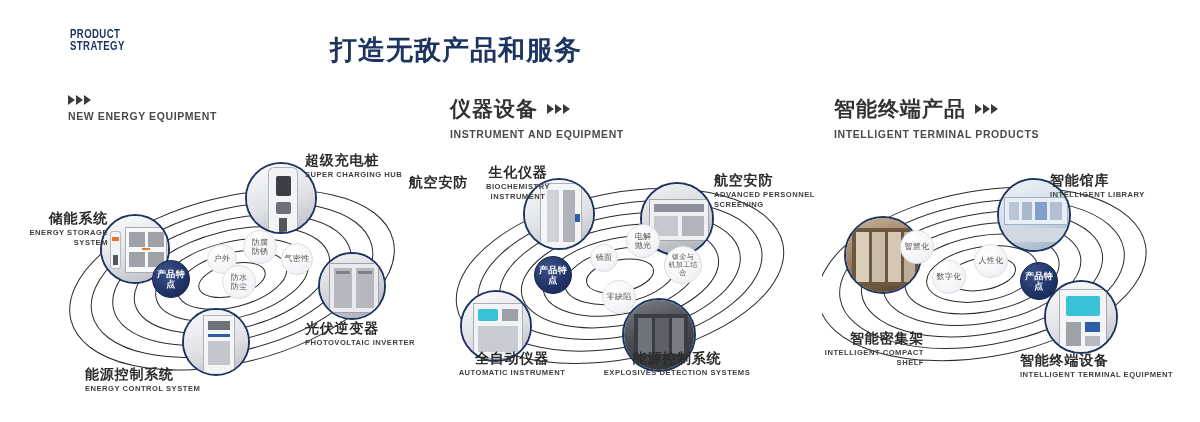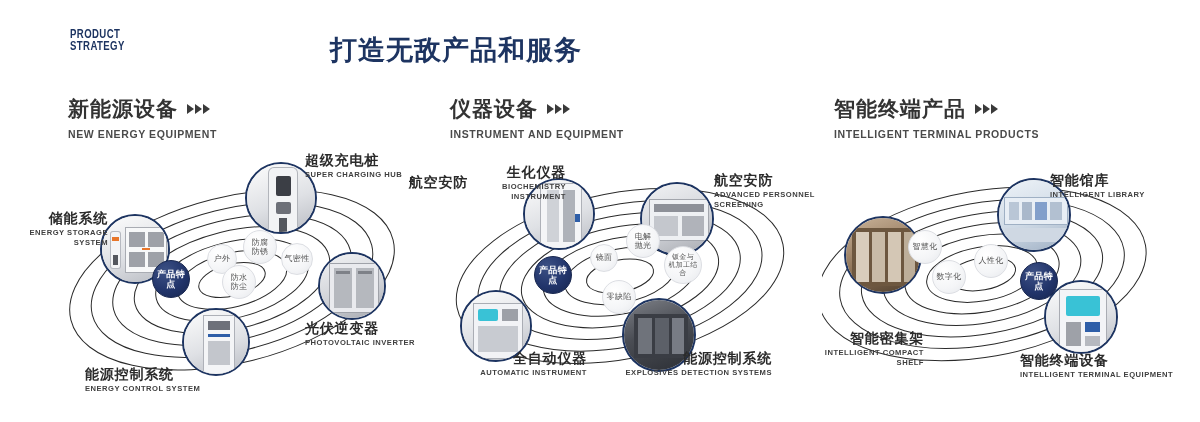--- a/index.html
+++ b/index.html
@@ -66,21 +66,21 @@
   .bub.main{
     background:radial-gradient(circle at 35% 28%,#3d5185 0%,#22356b 55%,#16254e 100%);
     border:1px solid #16254e;color:#fff;font-weight:bold;font-size:9px;
   }
 
   
   .cap{position:absolute;}
   .cap .cn{font-size:14px;font-weight:bold;color:#2b2b2b;letter-spacing:.8px;line-height:1.15;font-family:"DejaVu Sans",sans-serif;}
   .cap .en{font-size:7.6px;color:#3f3f3f;letter-spacing:.5px;line-height:1.25;margin-top:2px;font-weight:bold;}
   .cap.r{text-align:right;}
-  .cap.c{text-align:right;}
+  .cap.c{text-align:center;}
 
   
   .img-dark{background:linear-gradient(160deg,#7e8188 0%,#4a4d54 45%,#2c2f35 100%);}
   .img-light{background:linear-gradient(160deg,#fdfdfd 0%,#dfe1e5 55%,#b9bcc3 100%);}
   .img-warm{background:linear-gradient(160deg,#cbb49a 0%,#8d7256 55%,#4d3d2c 100%);}
   .img-blue{background:linear-gradient(160deg,#eef3f8 0%,#cfdae6 55%,#9fb0c4 100%);}
   .img-grey{background:linear-gradient(160deg,#f2f3f5 0%,#d2d4d9 55%,#a6a9b0 100%);}
 
   .bar{position:absolute;background:rgba(0,0,0,.30);}
   .barl{position:absolute;background:rgba(255,255,255,.55);}
@@ -94,21 +94,20 @@
 <div class="stage">
 
   <div class="hdr">
     <div class="hdr-en">PRODUCT
 STRATEGY</div>
   </div>
   <div class="hdr-sub">打造无敌产品和服务</div>
 
   <div class="sec" style="left:68px;top:95px;">
     <div class="sec-row">
-      <div class="sec-cn">新能源设备</div>
       <div class="chev">
           <span></span>
           <span></span>
           <span></span>
         </div>
     </div>
     <div class="sec-en">NEW ENERGY EQUIPMENT</div>
   </div>
 
   <div class="sec" style="left:450px;top:95px;">
@@ -360,21 +359,21 @@
     <div class="node" style="left:222px;top:130px;width:74px;height:74px;">
       <div class="ph img-light">
         <div class="barl" style="left:14px;top:8px;width:46px;height:62px;background:#f3f4f7;box-shadow:0 0 0 1px #a9acb3;"></div>
         <div class="cyan" style="left:20px;top:14px;width:34px;height:20px;border-radius:2px;"></div>
         <div class="bar" style="left:20px;top:40px;width:15px;height:24px;background:#9ea1a8;"></div>
         <div class="accb" style="left:39px;top:40px;width:15px;height:10px;"></div>
         <div class="bar" style="left:39px;top:54px;width:15px;height:10px;background:#b6b9c0;"></div>
       </div>
     </div>
 
-    <div class="bub" style="left:78px;top:80px;width:34px;height:34px;margin-left:8px;">
+    <div class="bub" style="left:78px;top:80px;width:34px;height:34px;">
       <span>智慧化</span>
     </div>
     <div class="bub" style="left:110px;top:110px;width:34px;height:34px;">
       <span>数字化</span>
     </div>
     <div class="bub" style="left:152px;top:94px;width:34px;height:34px;">
       <span>人性化</span>
     </div>
     <div class="bub main" style="left:198px;top:112px;width:38px;height:38px;">
       <span>产品特点</span>

